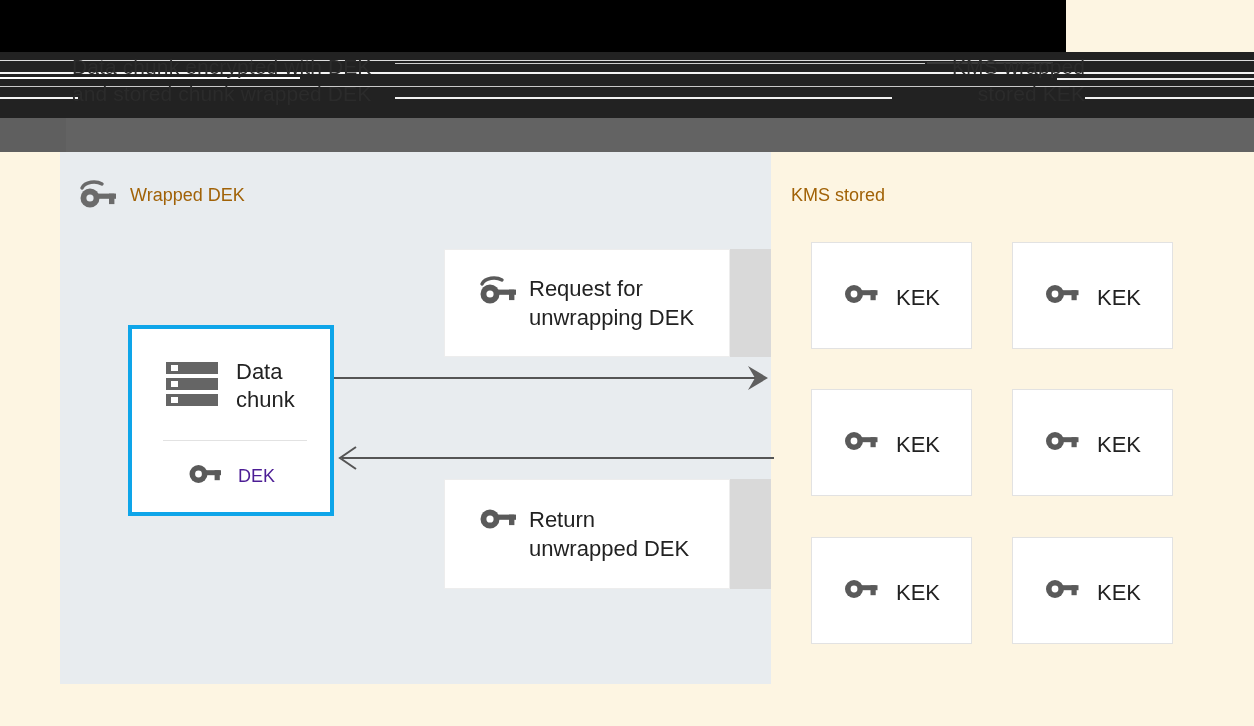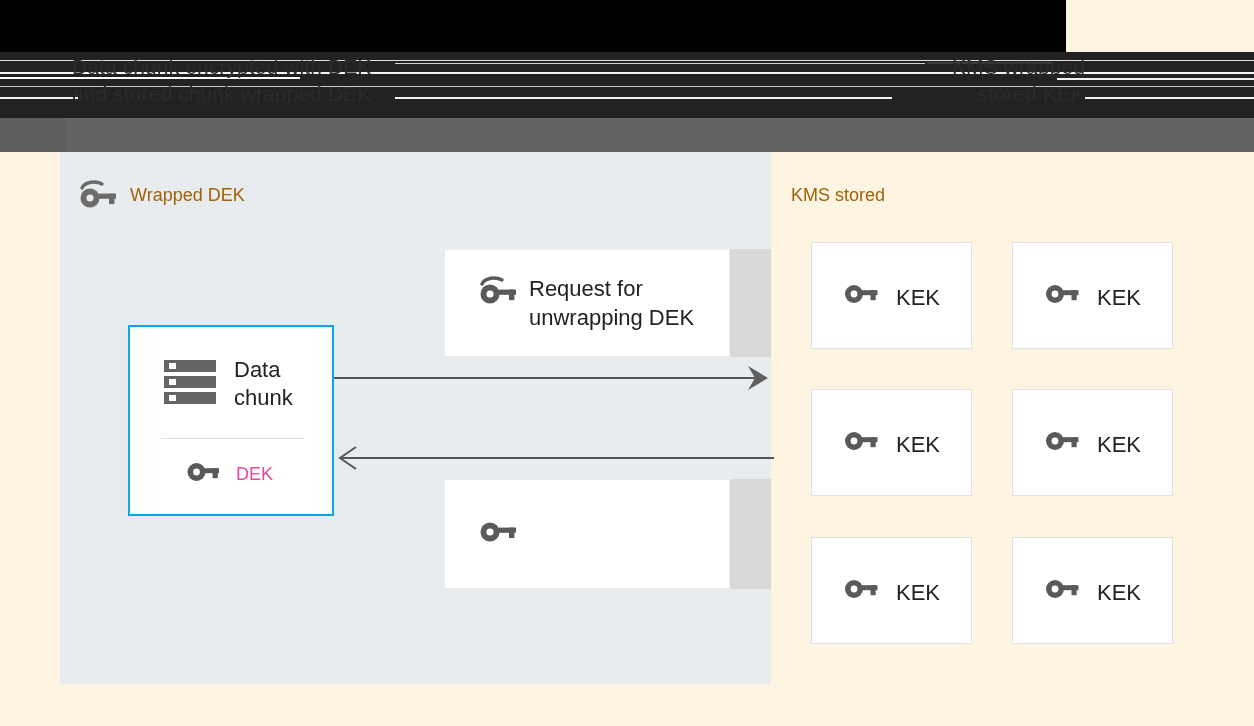--- a/index.html
+++ b/index.html
@@ -122,21 +122,21 @@
     position: absolute;
     background: #d9d9d9;
   }
 
   
   #data-chunk-card {
     left: 128px;
     top: 325px;
     width: 206px;
     height: 191px;
-    border: 2px solid #0ea5e9;
+    border: 4px solid #0ea5e9;
   }
   .chunk-row {
     position: absolute;
     left: 32px;
     top: 29px;
     display: flex;
     align-items: center;
     gap: 16px;
   }
   .chunk-label {
@@ -155,21 +155,21 @@
   }
   .dek-row {
     position: absolute;
     left: 57px;
     top: 134px;
     display: flex;
     align-items: center;
     gap: 16px;
   }
   .dek-label {
-    color: #ec4899;
+    color: #4c1d95;
     font-size: 18px;
     line-height: 22px;
   }
 
   
   .msg-card {
     position: absolute;
     background: #ffffff;
     border: 1px solid #ededed;
     box-sizing: border-box;
@@ -328,20 +328,22 @@
   <div class="msg-card" id="return-card">
     <div class="msg-inner">
       <span>
         <svg width="40" height="28" viewBox="0 0 40 28">
           <circle cx="12" cy="14" r="9.5" fill="#5a5a5a"></circle>
           <circle cx="12" cy="14" r="3.6" fill="#ffffff"></circle>
           <rect x="20" y="9.6" width="18" height="5.2" fill="#5a5a5a"></rect>
           <rect x="31" y="9.6" width="5.4" height="10.5" fill="#5a5a5a"></rect>
         </svg>
       </span>
+      <span class="msg-label">Return
+unwrapped DEK</span>
     </div>
   </div>
 
   <div class="panel-label kms">KMS stored</div>
 
   <div class="kek-card" style="left:811px; top:242px;">
     <div class="kek-inner">
       <span>
         <svg width="36" height="26" viewBox="0 0 36 26">
           <circle cx="11" cy="13" r="9" fill="#5a5a5a"></circle>

